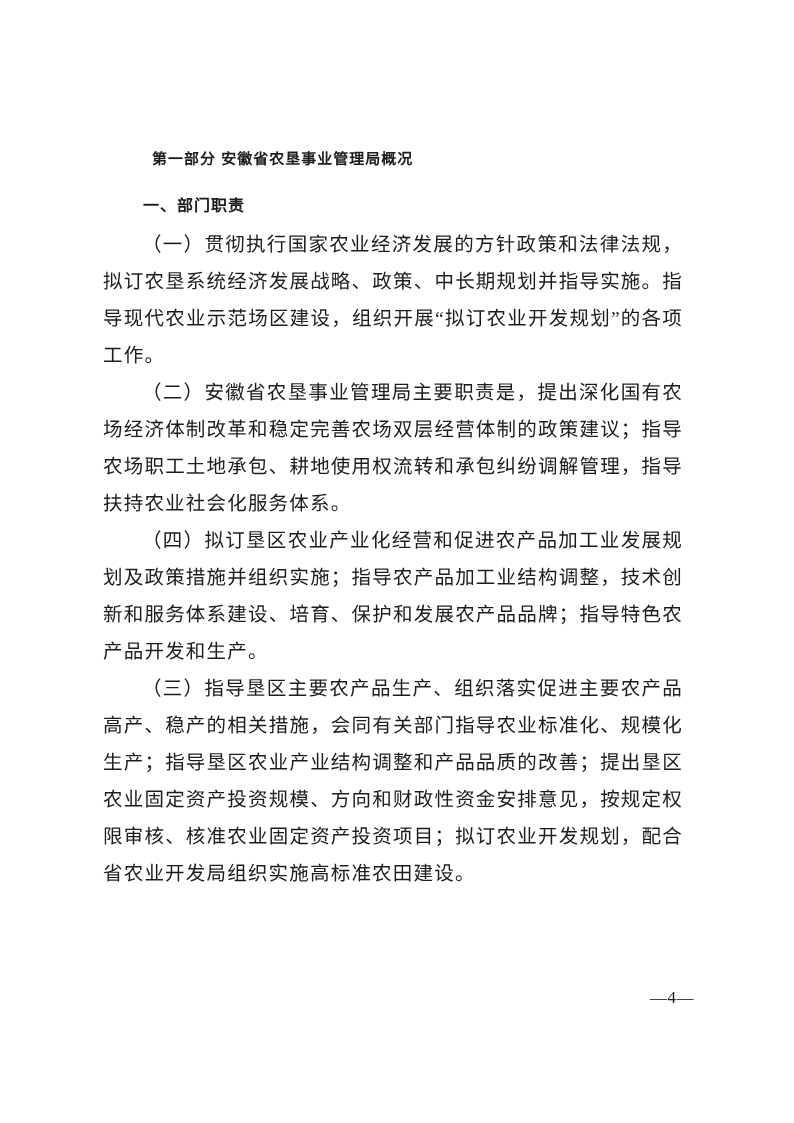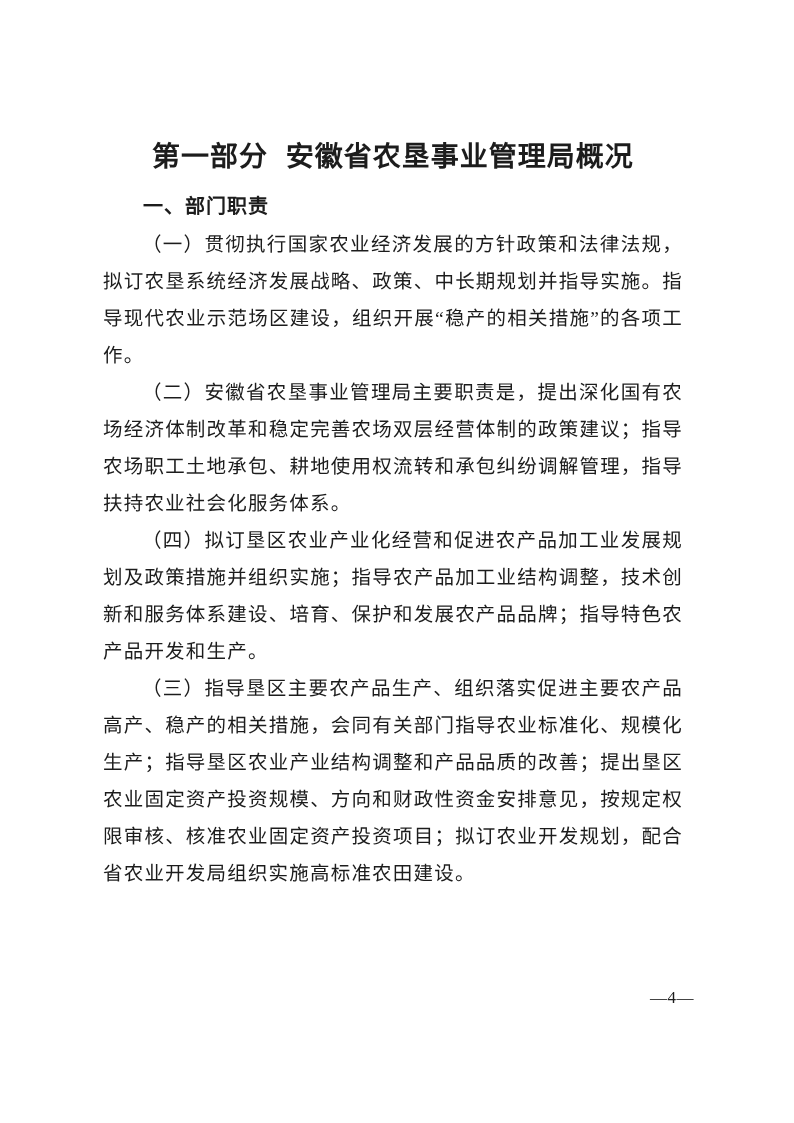--- a/index.html
+++ b/index.html
@@ -16,30 +16,30 @@
     font-family: "Liberation Serif", "DejaVu Serif", serif;
     color: #1c1c1c;
   }
   .content {
     position: absolute;
     left: 103px;
     top: 140px;
     width: 580px;
   }
   .part-title {
-    font-size: 28px;
+    font-size: 15px;
     font-weight: bold;
     line-height: 28px;
     margin: 5px 0 0 0;
     text-indent: 49px;
-    font-family: Liberation Mono, monospace;
+    font-family: Liberation Sans, sans-serif;
     letter-spacing: 1px;
   }
   .section-title {
-    font-size: 20px;
+    font-size: 16px;
     font-weight: bold;
     line-height: 26px;
     margin: 20px 0 7px 0;
     text-indent: 40px;
     font-family: Liberation Serif, serif;
     letter-spacing: 1px;
   }
   .para {
     font-size: 19.5px;
     line-height: 37px;
@@ -58,19 +58,19 @@
     color: #1c1c1c;
   }
 </style>
 </head>
 <body>
 
 <div class="page">
   <div class="content">
     <h1 class="part-title">第一部分 安徽省农垦事业管理局概况</h1>
     <h2 class="section-title">一、部门职责</h2>
-    <p class="para">（一）贯彻执行国家农业经济发展的方针政策和法律法规，拟订农垦系统经济发展战略、政策、中长期规划并指导实施。指导现代农业示范场区建设，组织开展“稳产的相关措施”的各项工作。</p>
+    <p class="para">（一）贯彻执行国家农业经济发展的方针政策和法律法规，拟订农垦系统经济发展战略、政策、中长期规划并指导实施。指导现代农业示范场区建设，组织开展“拟订农业开发规划”的各项工作。</p>
     <p class="para">（二）安徽省农垦事业管理局主要职责是，提出深化国有农场经济体制改革和稳定完善农场双层经营体制的政策建议；指导农场职工土地承包、耕地使用权流转和承包纠纷调解管理，指导扶持农业社会化服务体系。</p>
     <p class="para">（四）拟订垦区农业产业化经营和促进农产品加工业发展规划及政策措施并组织实施；指导农产品加工业结构调整，技术创新和服务体系建设、培育、保护和发展农产品品牌；指导特色农产品开发和生产。</p>
     <p class="para">（三）指导垦区主要农产品生产、组织落实促进主要农产品高产、稳产的相关措施，会同有关部门指导农业标准化、规模化生产；指导垦区农业产业结构调整和产品品质的改善；提出垦区农业固定资产投资规模、方向和财政性资金安排意见，按规定权限审核、核准农业固定资产投资项目；拟订农业开发规划，配合省农业开发局组织实施高标准农田建设。</p>
   </div>
   <div class="page-number">—4—</div>
 </div>
 
 </body></html>

